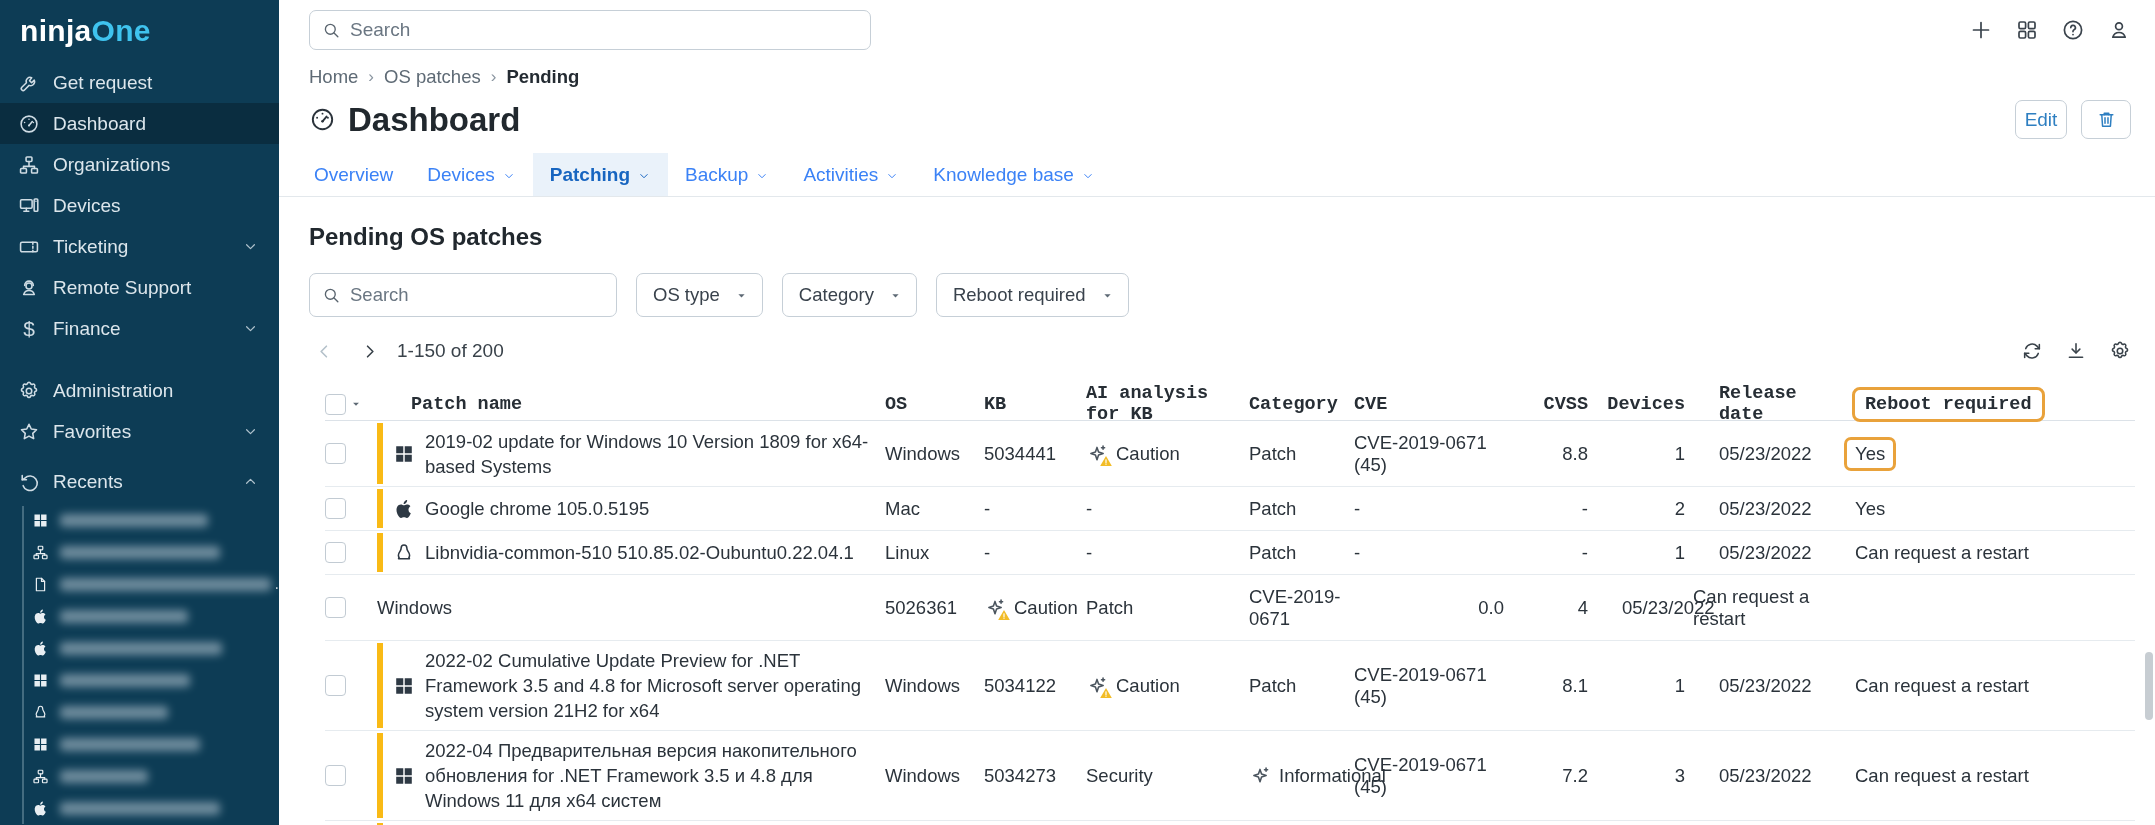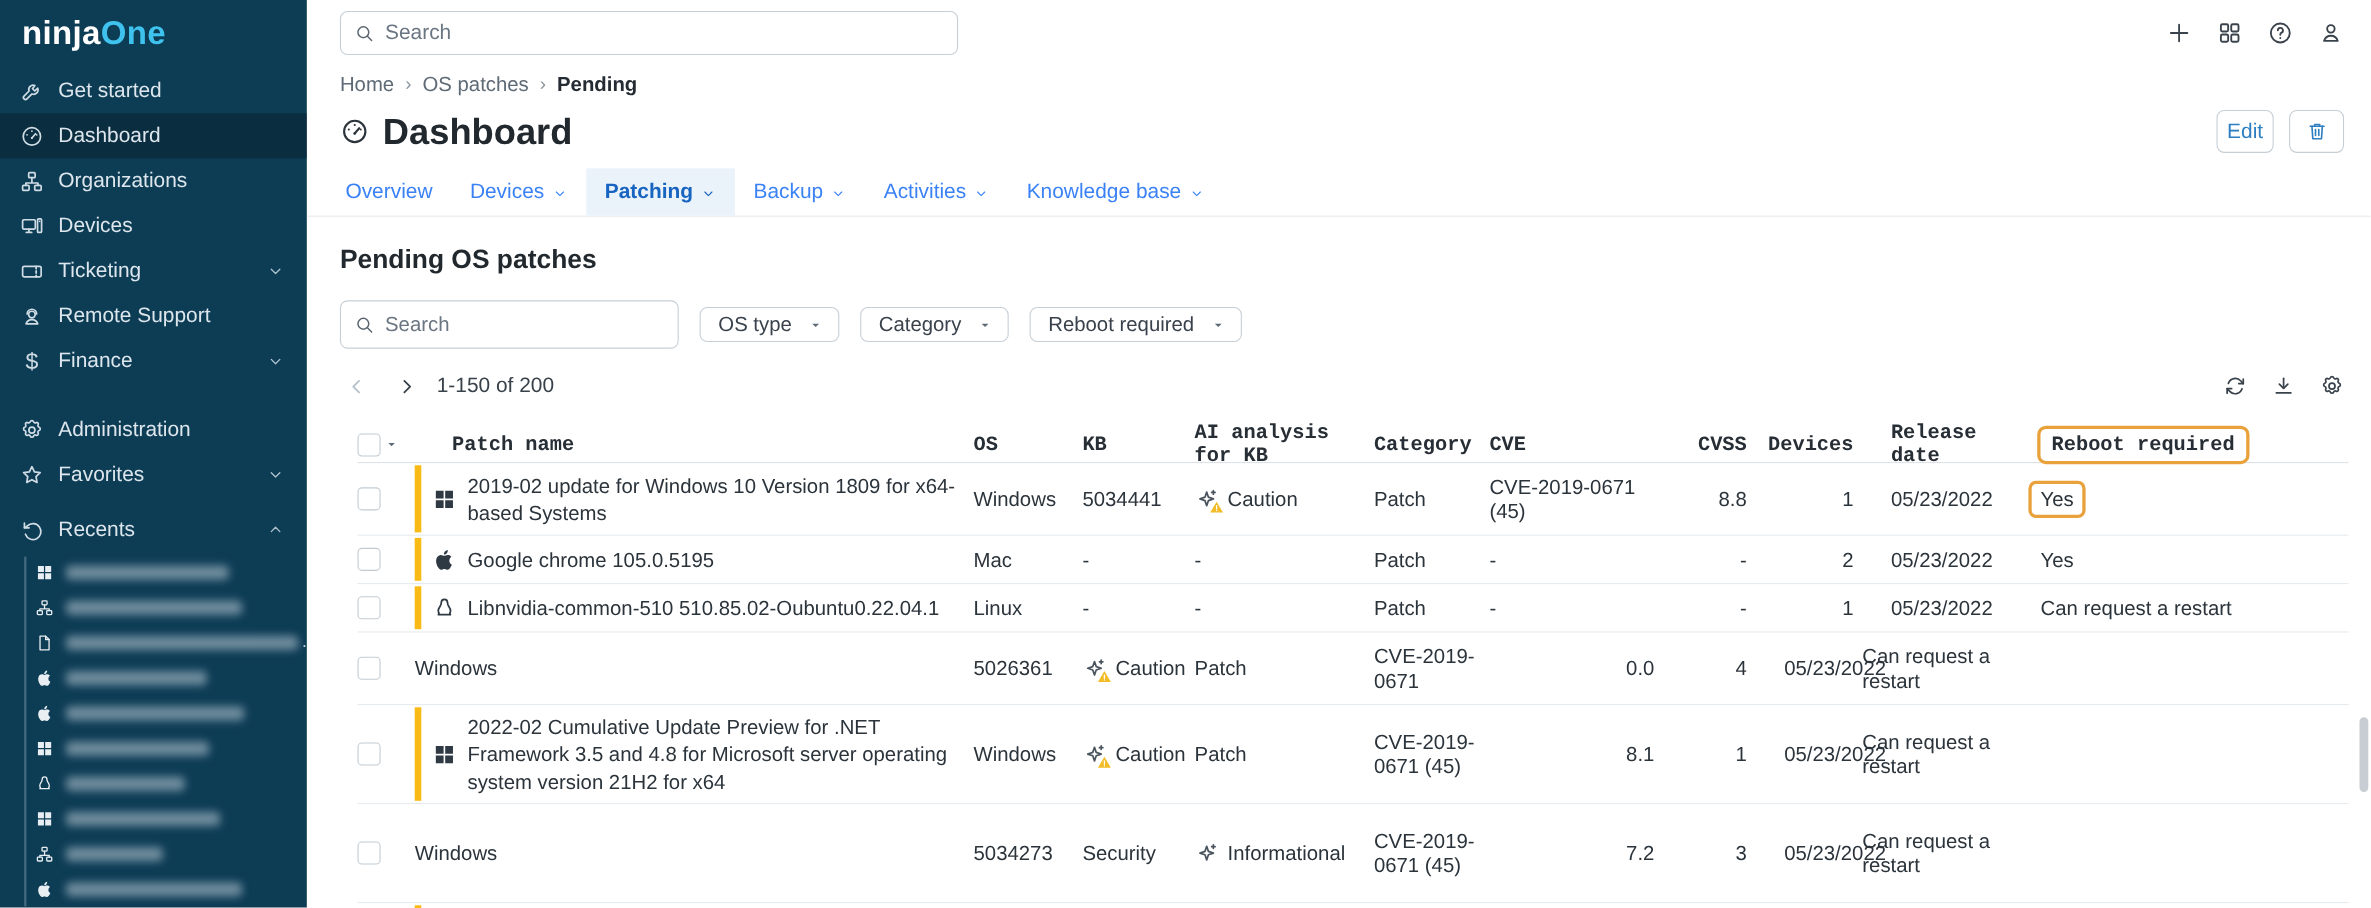--- a/index.html
+++ b/index.html
@@ -63,21 +63,21 @@
   .content { padding:0 24px 0 30px; }
   .section-title { margin-top:26px; font-size:24px; font-weight:700; color:#21282E; }
 
   .filters { display:flex; align-items:center; gap:19px; margin-top:22px; }
   .filter-search { display:flex; align-items:center; width:308px; height:44px;
     border:1.4px solid #C6CFD7; border-radius:7px; padding:0 12px; }
   .filter-search .sico { color:#59646E; margin-right:9px; }
   .filter-search input { border:none; outline:none; flex:1; font-size:18.5px;
     font-family:"Liberation Sans",sans-serif; color:#2B333B; }
   .filter-search input::placeholder { color:#6A7682; }
-  .dropdown { display:flex; align-items:center; justify-content:space-between; height:32px;
+  .dropdown { display:flex; align-items:center; justify-content:space-between; height:44px;
     border:1.4px solid #C6CFD7; border-radius:7px; padding:0 13px 0 16px; font-size:18.5px;
     color:#39424C; cursor:pointer; background:#fff; }
   .dropdown .dcaret { width:15px; height:15px; color:#5D6974; margin-left:14px; }
 
   .toolbar { display:flex; align-items:center; margin-top:16px; height:36px; }
   .pg-chev { width:23px; height:23px; cursor:pointer; }
   .pg-prev { color:#B4C1CA; margin-left:4px; }
   .pg-next { color:#39424A; margin-left:22px; }
   .pg-label { margin-left:16px; font-size:19px; color:#39424A; }
   .toolbar-actions { margin-left:auto; display:flex; align-items:center; gap:22px; color:#39424A; }
@@ -127,21 +127,21 @@
   <div class="logo">
     <span class="p1">ninja</span><span class="p2">One</span>
   </div>
   <nav class="side-nav" id="side-nav">
       <div class="nav-item">
         <span class="nico">
           <svg viewBox="0 0 24 24" width="100%" height="100%" fill="none" stroke="currentColor" stroke-width="1.7" stroke-linecap="round" stroke-linejoin="round">
             <path d="M14.9 6.2a4.3 4.3 0 0 0-5.7 5.5l-5 5a2 2 0 1 0 2.9 2.9l5-5a4.3 4.3 0 0 0 5.6-5.7l-2.8 2.8-2.3-2.3z"></path>
           </svg>
         </span>
-        <span>Get started</span>
+        <span>Get request</span>
       </div>
       <div class="nav-item active">
         <span class="nico">
           <svg viewBox="0 0 24 24" width="100%" height="100%" fill="none" stroke="currentColor" stroke-width="1.7" stroke-linecap="round" stroke-linejoin="round">
             <circle cx="12" cy="12" r="8.6"></circle>
             <path d="M12 13.6l3.6-4.2"></path>
             <circle cx="12" cy="13.6" r="1.1" fill="currentColor" stroke="none"></circle>
             <path d="M7.2 10.4h.01M12 6.8h.01M16.8 10.4h.01"></path>
           </svg>
         </span>
@@ -678,20 +678,21 @@
             <div class="tcell name-cell">
               <span class="bar"></span>
               <span class="os-logo">
                 <svg viewBox="0 0 24 24" width="100%" height="100%">
                   <path fill="currentColor" d="M3.5 3.5h7.7v7.7H3.5zM12.8 3.5h7.7v7.7h-7.7zM3.5 12.8h7.7v7.7H3.5zM12.8 12.8h7.7v7.7h-7.7z"></path>
                 </svg>
               </span>
               <span class="patch-name">2022-02 Cumulative Update Preview for .NET Framework 3.5 and 4.8 for Microsoft server operating system version 21H2 for x64</span>
             </div>
             <div class="tcell">Windows</div>
+            <div class="tcell">5034122</div>
             <div class="tcell">
               <span class="ai-wrap">
                 <svg viewBox="0 0 24 24" width="100%" height="100%" fill="none" stroke="currentColor" stroke-width="1.7" stroke-linecap="round" stroke-linejoin="round">
                   <path d="M12 4.8l1.7 5 5 1.7-5 1.7-1.7 5-1.7-5-5-1.7 5-1.7z"></path>
                   <path d="M18.6 3.4v3.4M16.9 5.1h3.4"></path>
                 </svg>
                 <span class="ai-warn">
                   <svg viewBox="0 0 24 24" width="100%" height="100%">
                     <path d="M12 3.5L22 20.5H2z" fill="#F2BC26"></path>
                     <path d="M12 9.8v5" stroke="#fff" stroke-width="2" stroke-linecap="round"></path>
@@ -706,20 +707,29 @@
             <div class="tcell right">8.1</div>
             <div class="tcell right">1</div>
             <div class="tcell cell-release">05/23/2022</div>
             <div class="tcell cell-reboot">
               <span>Can request a restart</span>
             </div>
           </div>
           <div class="tgrid trow lines3">
             <div class="tcell sel-cell">
               <span class="checkbox"></span>
+            </div>
+            <div class="tcell name-cell">
+              <span class="bar"></span>
+              <span class="os-logo">
+                <svg viewBox="0 0 24 24" width="100%" height="100%">
+                  <path fill="currentColor" d="M3.5 3.5h7.7v7.7H3.5zM12.8 3.5h7.7v7.7h-7.7zM3.5 12.8h7.7v7.7H3.5zM12.8 12.8h7.7v7.7h-7.7z"></path>
+                </svg>
+              </span>
+              <span class="patch-name">2022-04 Предварительная версия накопительного обновления for .NET Framework 3.5 и 4.8 для Windows 11 для x64 систем</span>
             </div>
             <div class="tcell">Windows</div>
             <div class="tcell">5034273</div>
             <div class="tcell">Security</div>
             <div class="tcell">
               <span class="ai-wrap">
                 <svg viewBox="0 0 24 24" width="100%" height="100%" fill="none" stroke="currentColor" stroke-width="1.7" stroke-linecap="round" stroke-linejoin="round">
                   <path d="M12 4.8l1.7 5 5 1.7-5 1.7-1.7 5-1.7-5-5-1.7 5-1.7z"></path>
                   <path d="M18.6 3.4v3.4M16.9 5.1h3.4"></path>
                 </svg>

